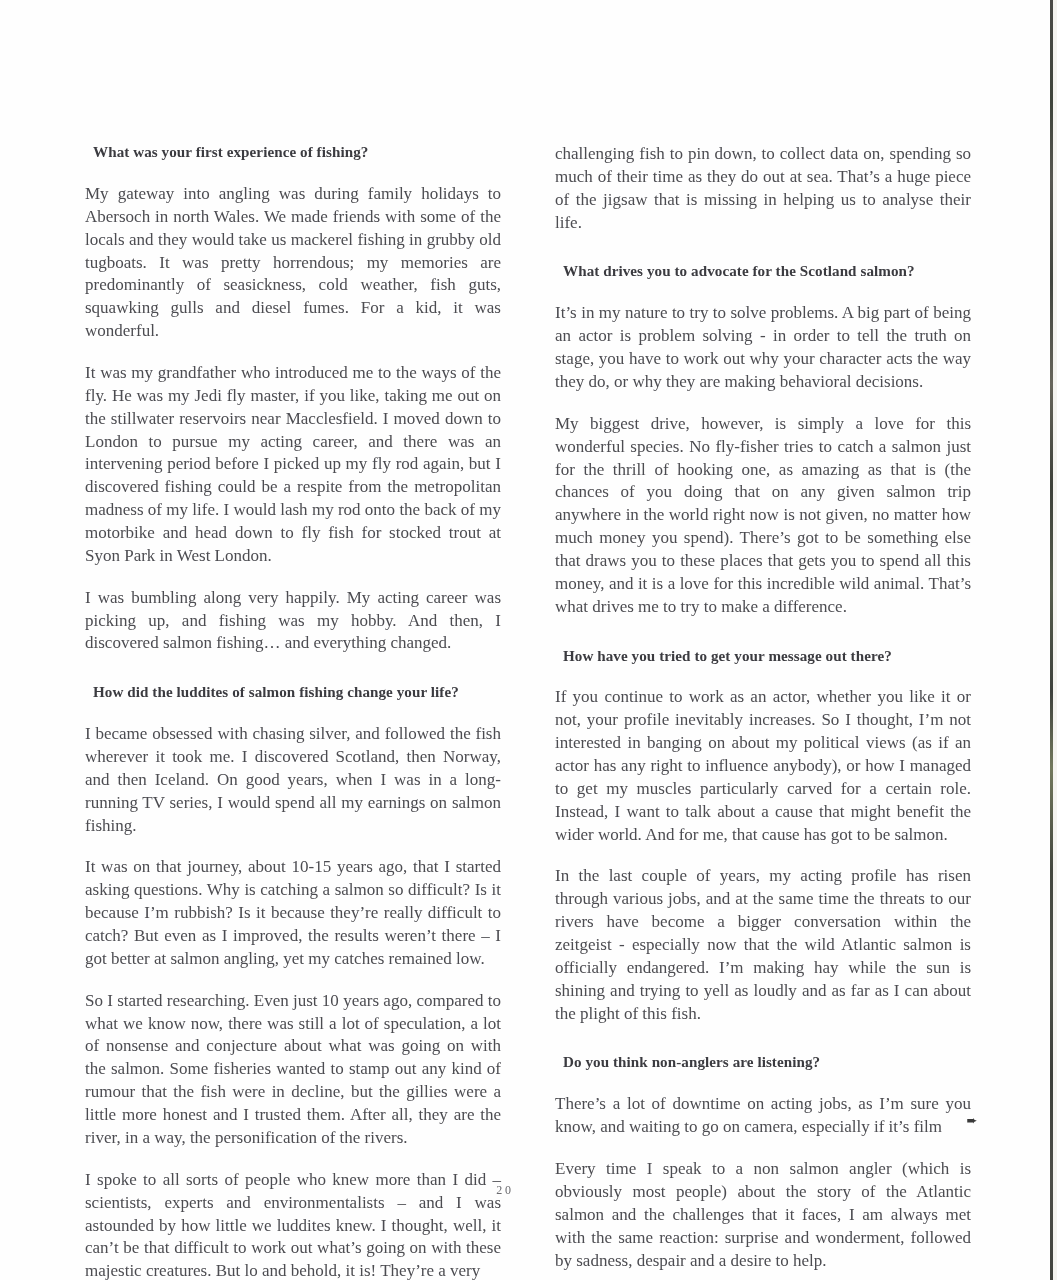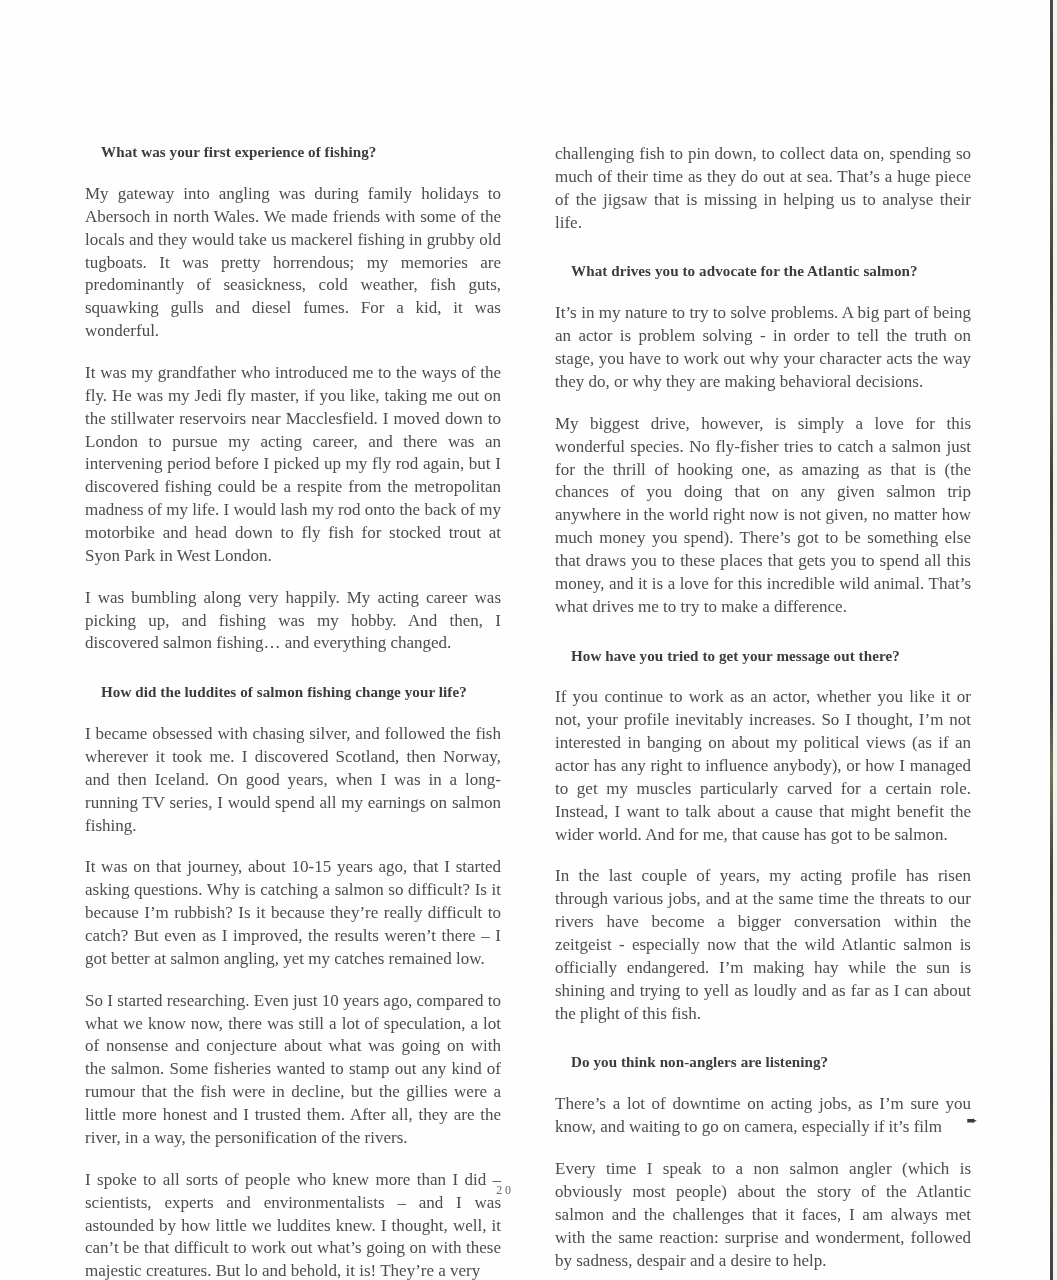--- a/index.html
+++ b/index.html
@@ -63,21 +63,21 @@
   }
   .col {
     width: 416px;
   }
 
   h2.q {
     font-size: 15.1px;
     line-height: 1.32;
     font-weight: bold;
     color: #3b3b40;
-    margin: 0 0 20px 16px;
+    margin: 0 0 20px 8px;
     letter-spacing: 0.005em;
   }
   .col > h2.q.spaced {
     margin-top: 28px;
   }
   p.a {
     font-size: 17px;
     line-height: 1.345;
     text-align: justify;
     text-justify: inter-word;
@@ -132,21 +132,21 @@
         <p class="a">It was my grandfather who introduced me to the ways of the fly. He was my Jedi fly master, if you like, taking me out on the stillwater reservoirs near Macclesfield. I moved down to London to pursue my acting career, and there was an intervening period before I picked up my fly rod again, but I discovered fishing could be a respite from the metropolitan madness of my life. I would lash my rod onto the back of my motorbike and head down to fly fish for stocked trout at Syon Park in West London.</p>
         <p class="a">I was bumbling along very happily. My acting career was picking up, and fishing was my hobby. And then, I discovered salmon fishing… and everything changed.</p>
         <h2 class="q spaced">How did the luddites of salmon fishing change your life?</h2>
         <p class="a">I became obsessed with chasing silver, and followed the fish wherever it took me. I discovered Scotland, then Norway, and then Iceland. On good years, when I was in a long-running TV series, I would spend all my earnings on salmon fishing.</p>
         <p class="a">It was on that journey, about 10-15 years ago, that I started asking questions. Why is catching a salmon so difficult? Is it because I’m rubbish? Is it because they’re really difficult to catch? But even as I improved, the results weren’t there – I got better at salmon angling, yet my catches remained low.</p>
         <p class="a">So I started researching. Even just 10 years ago, compared to what we know now, there was still a lot of speculation, a lot of nonsense and conjecture about what was going on with the salmon. Some fisheries wanted to stamp out any kind of rumour that the fish were in decline, but the gillies were a little more honest and I trusted them. After all, they are the river, in a way, the personification of the rivers.</p>
         <p class="a">I spoke to all sorts of people who knew more than I did – scientists, experts and environmentalists – and I was astounded by how little we luddites knew. I thought, well, it can’t be that difficult to work out what’s going on with these majestic creatures. But lo and behold, it is! They’re a very</p>
       </div>
     <div class="col">
         <p class="a">challenging fish to pin down, to collect data on, spending so much of their time as they do out at sea. That’s a huge piece of the jigsaw that is missing in helping us to analyse their life.</p>
-        <h2 class="q spaced">What drives you to advocate for the Atlantic salmon?</h2>
+        <h2 class="q spaced">What drives you to advocate for the Scotland salmon?</h2>
         <p class="a">It’s in my nature to try to solve problems. A big part of being an actor is problem solving - in order to tell the truth on stage, you have to work out why your character acts the way they do, or why they are making behavioral decisions.</p>
         <p class="a">My biggest drive, however, is simply a love for this wonderful species. No fly-fisher tries to catch a salmon just for the thrill of hooking one, as amazing as that is (the chances of you doing that on any given salmon trip anywhere in the world right now is not given, no matter how much money you spend). There’s got to be something else that draws you to these places that gets you to spend all this money, and it is a love for this incredible wild animal. That’s what drives me to try to make a difference.</p>
         <h2 class="q spaced">How have you tried to get your message out there?</h2>
         <p class="a">If you continue to work as an actor, whether you like it or not, your profile inevitably increases. So I thought, I’m not interested in banging on about my political views (as if an actor has any right to influence anybody), or how I managed to get my muscles particularly carved for a certain role. Instead, I want to talk about a cause that might benefit the wider world. And for me, that cause has got to be salmon.</p>
         <p class="a">In the last couple of years, my acting profile has risen through various jobs, and at the same time the threats to our rivers have become a bigger conversation within the zeitgeist - especially now that the wild Atlantic salmon is officially endangered. I’m making hay while the sun is shining and trying to yell as loudly and as far as I can about the plight of this fish.</p>
         <h2 class="q spaced">Do you think non-anglers are listening?</h2>
         <p class="a">There’s a lot of downtime on acting jobs, as I’m sure you know, and waiting to go on camera, especially if it’s film</p>
         <p class="a">Every time I speak to a non salmon angler (which is obviously most people) about the story of the Atlantic salmon and the challenges that it faces, I am always met with the same reaction: surprise and wonderment, followed by sadness, despair and a desire to help.</p>
       </div>
   </div>

